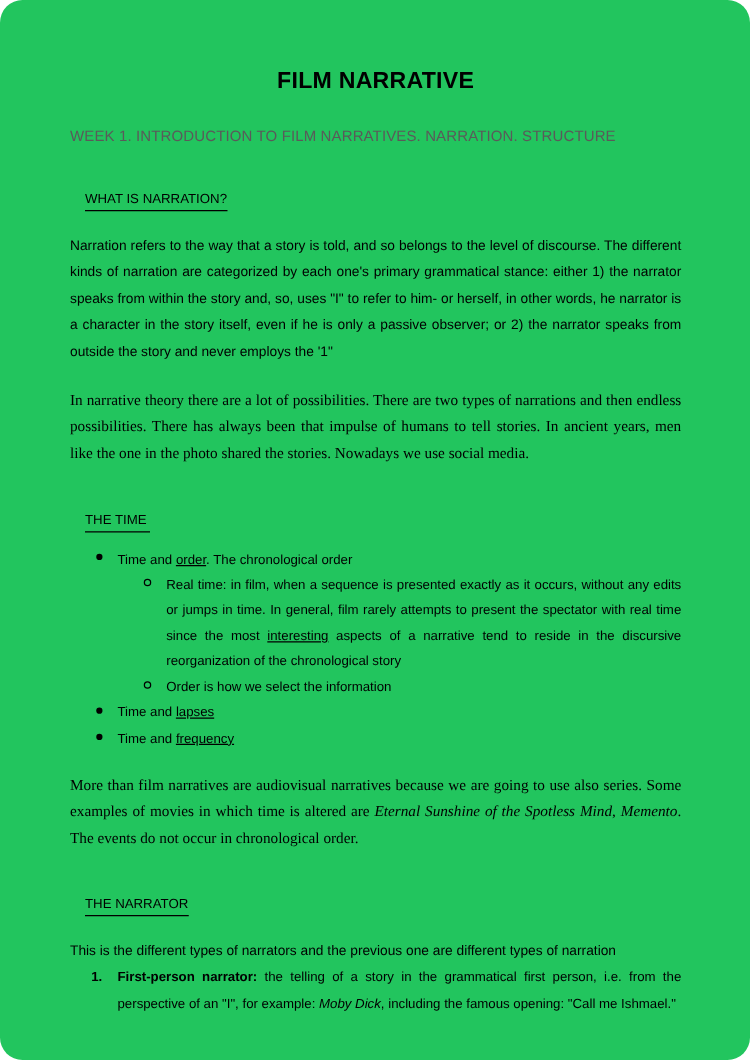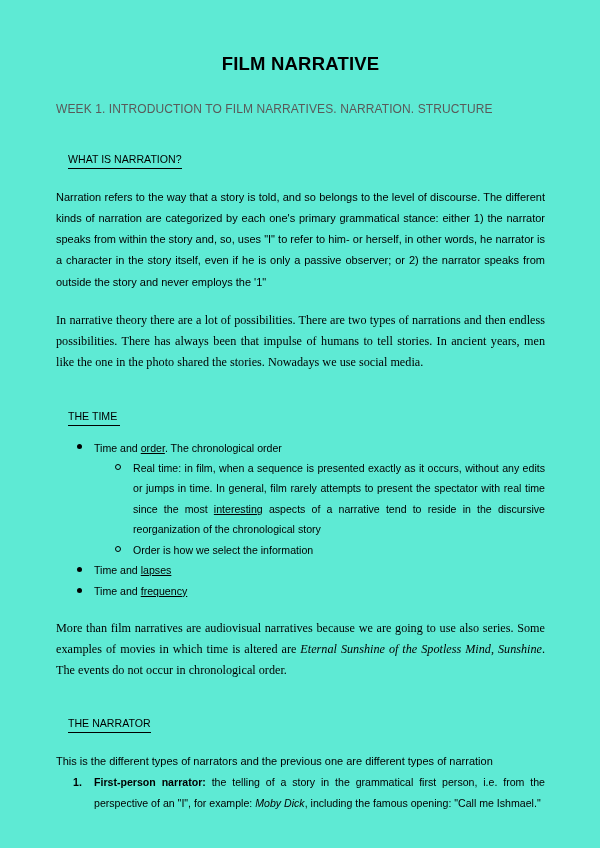--- a/index.html
+++ b/index.html
@@ -15,22 +15,23 @@
     font-family: "Liberation Sans", sans-serif;
     color: #000000;
     -webkit-font-smoothing: antialiased;
   }
 
   .page {
     position: absolute;
     top: 0; left: 0;
     width: 600px;
     height: 848px;
-    background: #5eead4;
+    background: #22c55e;
     overflow: hidden;
+    border-radius: 18px;
   }
 
   .content {
     position: absolute;
     left: 56px;
     top: 0;
     width: 489px;
   }
 
   
@@ -253,21 +254,21 @@
         <span><span>Time and </span><span class="u">lapses</span></span>
       </li>
 
       <li class="tight">
         <span class="bullet"><span class="circle-f"></span></span>
         <span><span>Time and </span><span class="u">frequency</span></span>
       </li>
 
     </ul>
 
-    <p class="body-serif"><span>More than film narratives are audiovisual narratives because we are going to use also series.</span> <span>Some examples of movies in which time is altered are </span><span class="serif-i">Eternal Sunshine of the Spotless Mind</span><span>, </span><span class="serif-i">Sunshine</span><span>. The events do not occur in chronological order.</span></p>
+    <p class="body-serif"><span>More than film narratives are audiovisual narratives because we are going to use also series.</span> <span>Some examples of movies in which time is altered are </span><span class="serif-i">Eternal Sunshine of the Spotless Mind</span><span>, </span><span class="serif-i">Memento</span><span>. The events do not occur in chronological order.</span></p>
 
     <div class="heading-row sp-narr">
       <span class="section-heading">THE NARRATOR</span>
     </div>
 
     <p class="body-sans left">This is the different types of narrators and the previous one are different types of narration</p>
 
     <ol class="numlist list-block">
       <li>
         <span class="marker">1.</span>

